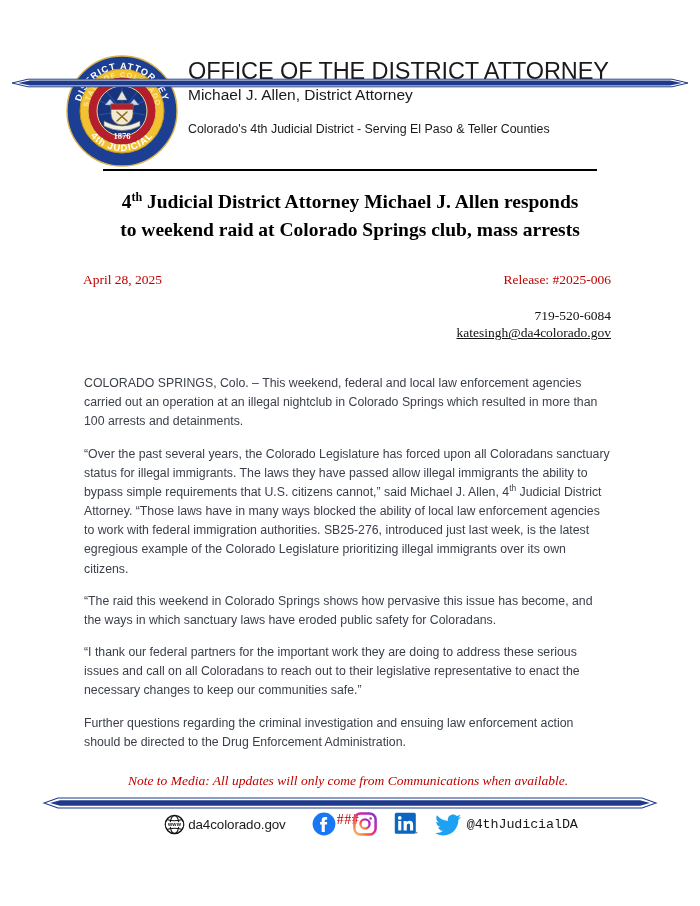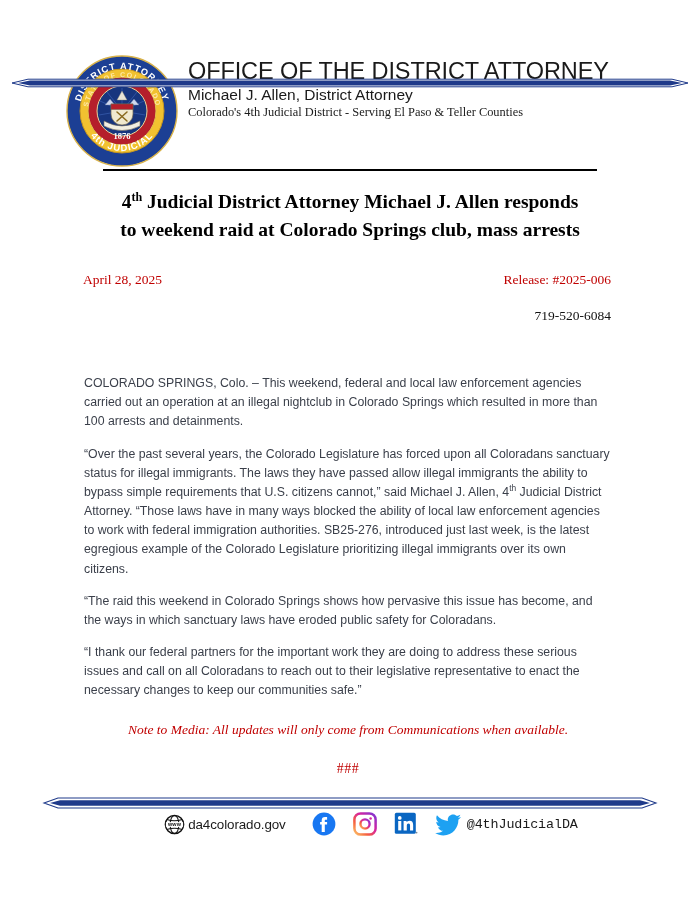--- a/index.html
+++ b/index.html
@@ -48,24 +48,24 @@
   }
   .org-sub1 {
     font-family: "Liberation Sans", sans-serif;
     font-size: 15.5px;
     color: #1a1a1a;
     margin-top: 2px;
     line-height: 1.18;
     white-space: nowrap;
   }
   .org-sub2 {
-    font-family: Liberation Serif, serif;
+    font-family: Liberation Sans, sans-serif;
     font-size: 12.4px;
     color: #1a1a1a;
-    margin-top: 0;
+    margin-top: 17px;
     line-height: 1.2;
     white-space: nowrap;
   }
 
   
   .rule-head {
     position: absolute;
     left: 0;
     top: 76px;
     width: 700px;
@@ -319,29 +319,31 @@
 <div class="meta">
   <div class="meta-row">
     <div class="meta-date">April 28, 2025</div>
     <div class="meta-release">Release: #2025-006</div>
   </div>
   <div class="contact-row">
     <div class="contact-left">
     </div>
     <div class="contact-right">
       <div>719-520-6084</div>
+      <div class="email">katesingh@da4colorado.gov</div>
     </div>
   </div>
 </div>
 
 <div class="body-copy">
   <p>COLORADO SPRINGS, Colo. – This weekend, federal and local law enforcement agencies carried out an operation at an illegal nightclub in Colorado Springs which resulted in more than 100 arrests and detainments.</p>
   <p><span>“Over the past several years, the Colorado Legislature has forced upon all Coloradans sanctuary status for illegal immigrants. The laws they have passed allow illegal immigrants the ability to bypass simple requirements that U.S. citizens cannot,” said Michael J. Allen, 4</span><sup>th</sup><span> Judicial District Attorney. “Those laws have in many ways blocked the ability of local law enforcement agencies to work with federal immigration authorities. SB25-276, introduced just last week, is the latest egregious example of the Colorado Legislature prioritizing illegal immigrants over its own citizens.</span></p>
   <p>“The raid this weekend in Colorado Springs shows how pervasive this issue has become, and the ways in which sanctuary laws have eroded public safety for Coloradans.</p>
   <p>“I thank our federal partners for the important work they are doing to address these serious issues and call on all Coloradans to reach out to their legislative representative to enact the necessary changes to keep our communities safe.”</p>
+  <p>Further questions regarding the criminal investigation and ensuing law enforcement action should be directed to the Drug Enforcement Administration.</p>
   <p class="note-media">Note to Media: All updates will only come from Communications when available.</p>
   <p class="hashes">###</p>
 </div>
 
 <svg class="rule-foot" viewBox="0 0 700 16" preserveAspectRatio="none">
   <polygon points="44,8 58,3 642,3 656,8 642,13 58,13" fill="#ffffff" stroke="#1f3a8a" stroke-width="1.1"></polygon>
   <polygon points="50,8 60,5.2 640,5.2 650,8 640,10.8 60,10.8" fill="#1f3a8a"></polygon>
 </svg>
 
 <div class="footer">

